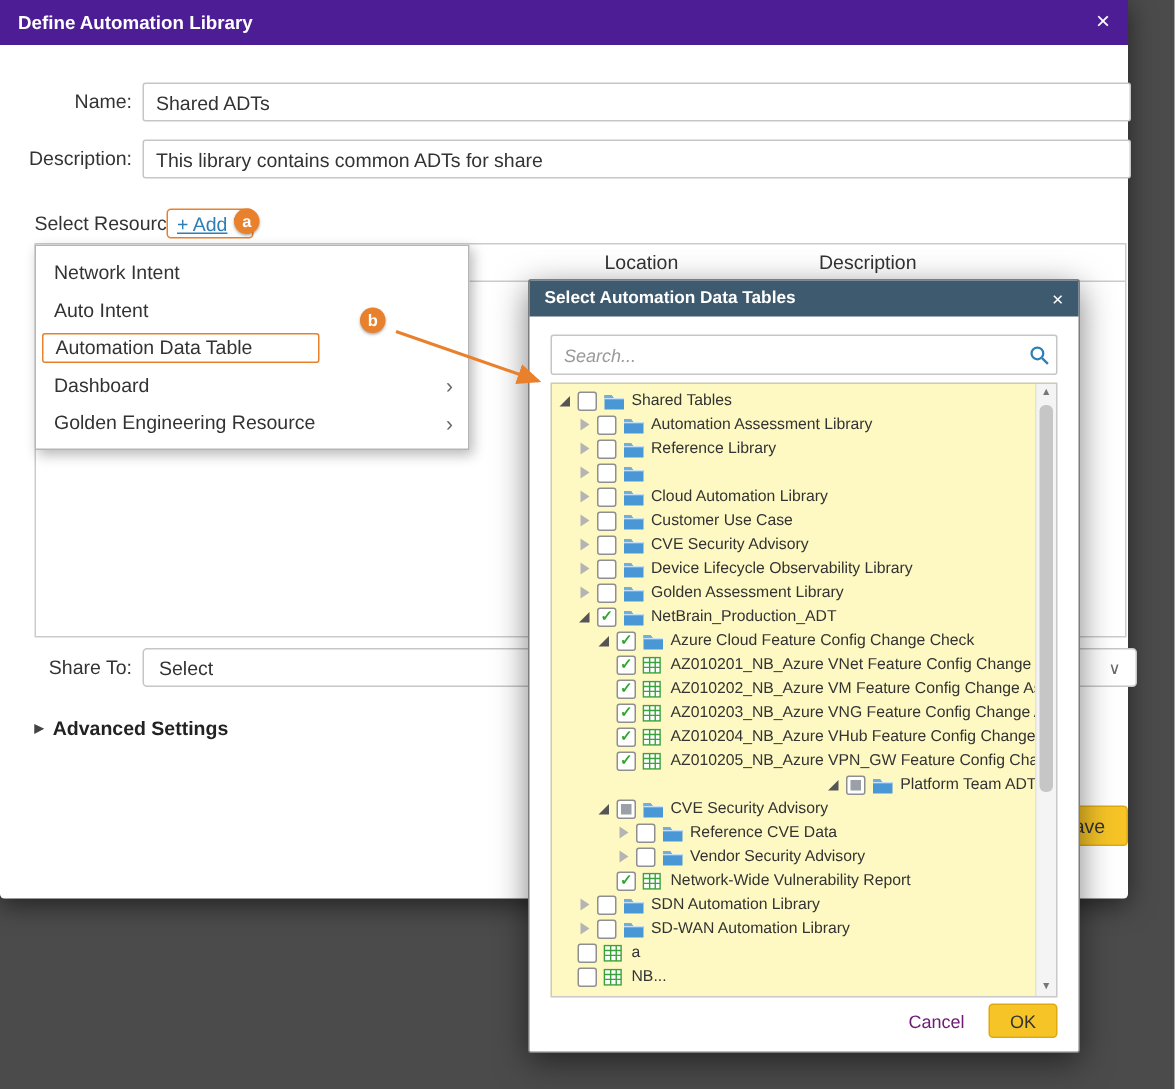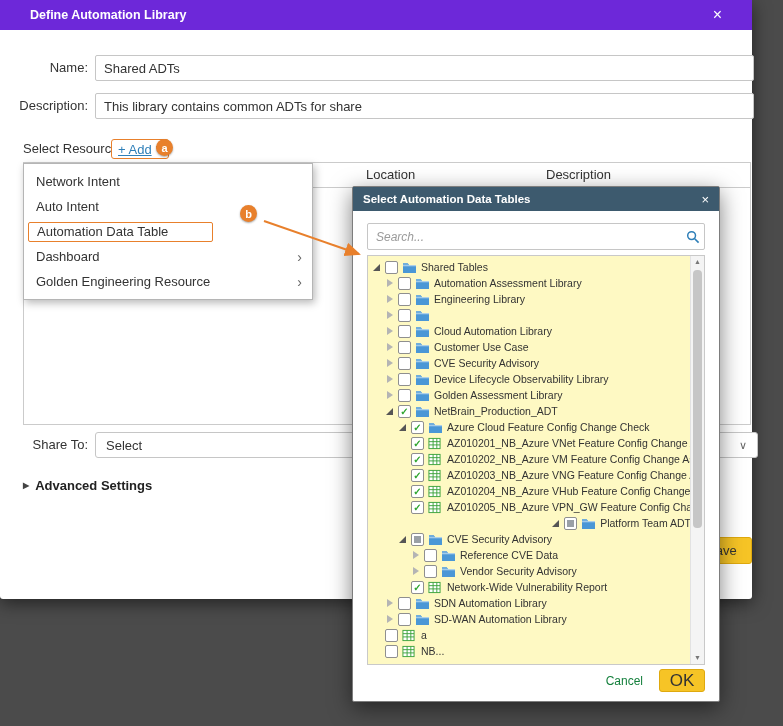--- a/index.html
+++ b/index.html
@@ -9,23 +9,23 @@
     font-family:"Liberation Sans", sans-serif;
     -webkit-font-smoothing:antialiased;
   }
   
   .main-dialog{
     position:absolute;left:0;top:0;width:752px;height:599px;
     background:#fff;border-radius:0 0 3px 3px;
     box-shadow:0 4px 18px rgba(0,0,0,.55);
   }
   .dlg-header{
-    height:30px;background:#6d28d9;color:#fff;
+    height:30px;background:#4c1d95;color:#fff;
     display:flex;align-items:center;justify-content:space-between;
-    padding:0 30px;font-size:12.5px;font-weight:bold;
+    padding:0 12px;font-size:12.5px;font-weight:bold;
   }
   .dlg-close{font-size:16px;font-weight:normal;cursor:pointer;line-height:1;}
   .lbl{
     position:absolute;left:0;width:88px;text-align:right;
     font-size:13px;color:#333;height:26px;line-height:26px;
   }
   .txt{
     position:absolute;left:95px;width:641px;height:24px;
     border:1px solid #c6c6c6;border-radius:2px;padding:0 8px;
     font-size:13px;color:#333;font-family:"Liberation Sans",sans-serif;
@@ -50,21 +50,21 @@
   }
   .badge-a{left:156px;top:139px;}
   .badge-b{left:240px;top:205px;}
   
   .res-table{
     position:absolute;left:23px;top:162px;width:726px;height:261px;
     border:1px solid #cbcbcb;background:#fff;
   }
   .res-thead{position:relative;height:24px;border-bottom:1px solid #cbcbcb;}
   .res-thead .col{position:absolute;line-height:24px;font-size:13px;color:#333;}
-  .col-loc{left:342px;} .col-desc{left:522px;}
+  .col-loc{left:379px;} .col-desc{left:522px;}
   
   .menu{
     position:absolute;left:23px;top:163px;width:288px;z-index:5;
     background:#fff;border:1px solid #b5b5b5;
     box-shadow:2px 3px 8px rgba(0,0,0,.28);padding:5px 0;
   }
   .menu-item{
     height:25px;display:flex;align-items:center;justify-content:space-between;
     padding:0 10px 0 12px;font-size:13px;color:#333;cursor:pointer;
   }
@@ -153,24 +153,24 @@
     font-size:7px;color:#777;line-height:12px;cursor:pointer;
   }
   .sb-up{top:0;} .sb-down{bottom:0;}
   .sb-thumb{
     position:absolute;left:2px;top:14px;width:9px;height:258px;
     background:#c6c6c6;border-radius:4px;cursor:grab;
   }
   .picker-footer{
     position:absolute;right:14px;bottom:9px;display:flex;align-items:center;gap:16px;
   }
-  .cancel-link{color:#15803d;font-size:12px;cursor:pointer;}
+  .cancel-link{color:#701a75;font-size:12px;cursor:pointer;}
   .ok-btn{
     width:46px;height:23px;background:#f6c426;border:1px solid #dfa90e;border-radius:3px;
-    font-size:17px;color:#333;font-family:"Liberation Sans",sans-serif;cursor:pointer;
+    font-size:12px;color:#333;font-family:"Liberation Sans",sans-serif;cursor:pointer;
   }
   .arrow-overlay{position:absolute;left:0;top:0;width:783px;height:726px;z-index:40;pointer-events:none;}
 </style>
 </head>
 <body>
 
 <div class="main-dialog">
   <div class="dlg-header">
     <span>Define Automation Library</span>
     <span class="dlg-close">×</span>
@@ -276,21 +276,21 @@
         <div class="tree-row" style="padding-left: 17px;">
           <span class="exp collapsed"></span>
           <span class="cb unchecked"></span>
           <span class="node-icon">
             <svg width="15" height="13" viewBox="0 0 16 14">
               <path d="M1 2.5h5l1.6 2.2H15v8.3H1z" fill="#4a97d6"></path>
               <path d="M1 2.5h5l1.6 2.2H1z" fill="#71aede"></path>
               <rect x="1" y="4.7" width="14" height="0.9" fill="#cfe4f5"></rect>
             </svg>
           </span>
-          <span class="node-label">Engineering Library</span>
+          <span class="node-label">Reference Library</span>
         </div>
         <div class="tree-row" style="padding-left: 17px;">
           <span class="exp collapsed"></span>
           <span class="cb unchecked"></span>
           <span class="node-icon">
             <svg width="15" height="13" viewBox="0 0 16 14">
               <path d="M1 2.5h5l1.6 2.2H15v8.3H1z" fill="#4a97d6"></path>
               <path d="M1 2.5h5l1.6 2.2H1z" fill="#71aede"></path>
               <rect x="1" y="4.7" width="14" height="0.9" fill="#cfe4f5"></rect>
             </svg>

